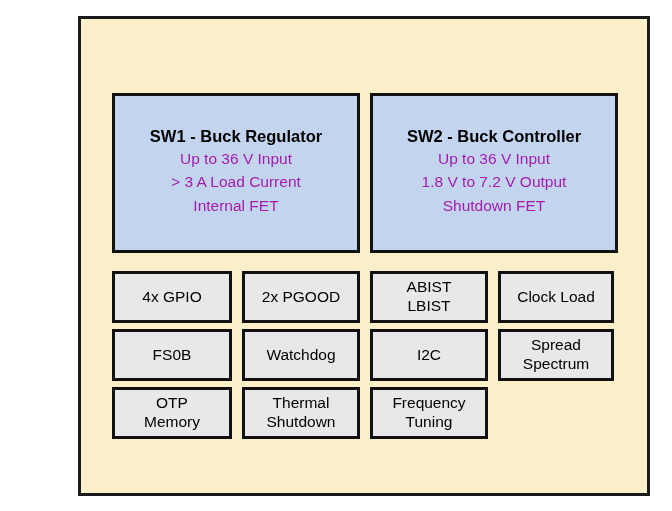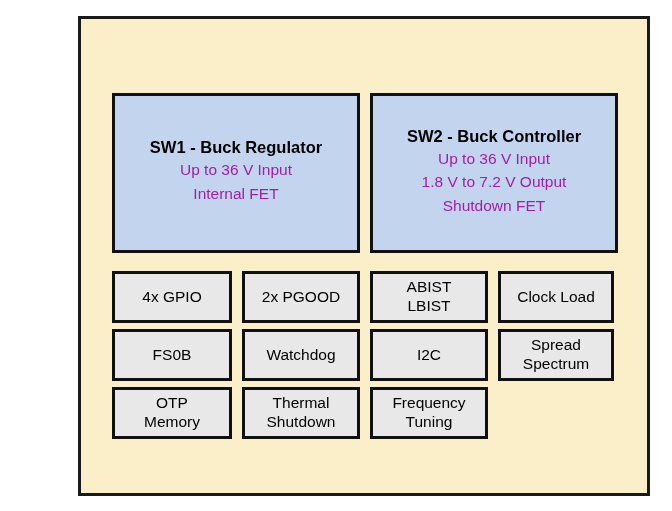--- a/index.html
+++ b/index.html
@@ -106,20 +106,21 @@
 <body>
 
 <div class="diagram-root">
 
 
   <div class="switcher-row">
 
     <div class="switcher-block">
       <div class="switcher-title">SW1 - Buck Regulator</div>
       <div class="switcher-line">Up to 36 V Input</div>
+      <div class="switcher-line">&gt; 3 A Load Current</div>
       <div class="switcher-line">Internal FET</div>
     </div>
 
     <div class="switcher-block">
       <div class="switcher-title">SW2 - Buck Controller</div>
       <div class="switcher-line">Up to 36 V Input</div>
       <div class="switcher-line">1.8 V to 7.2 V Output</div>
       <div class="switcher-line">Shutdown FET</div>
     </div>
 

